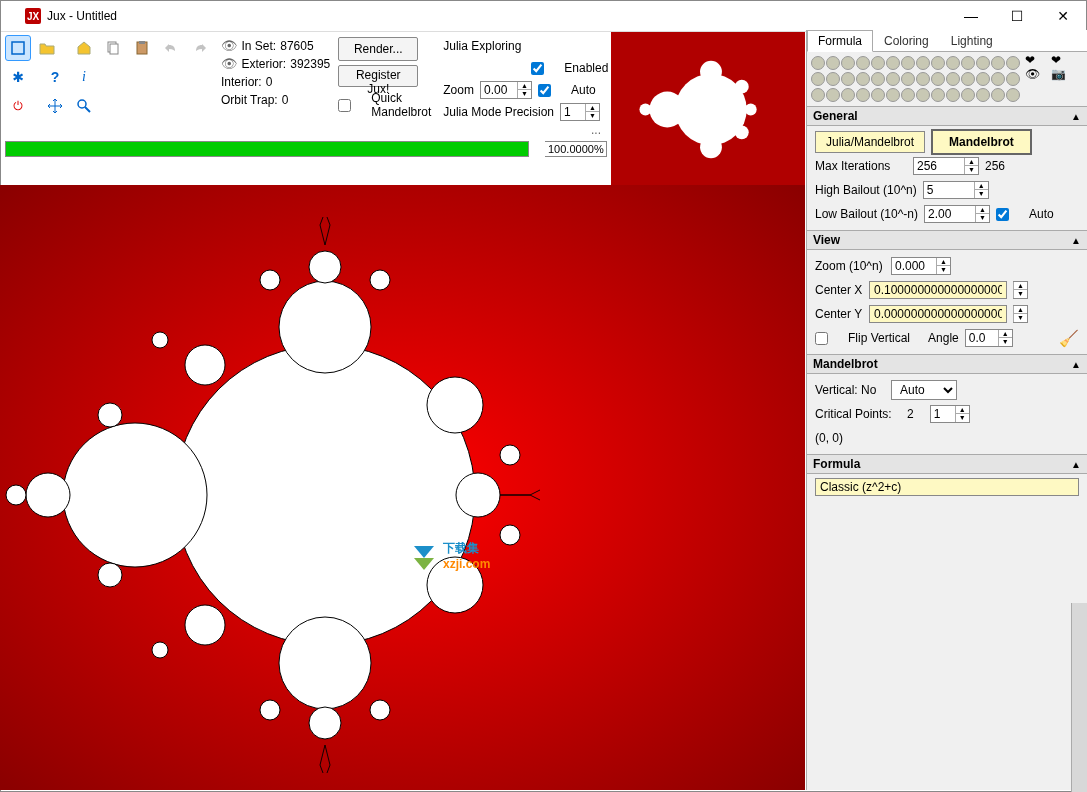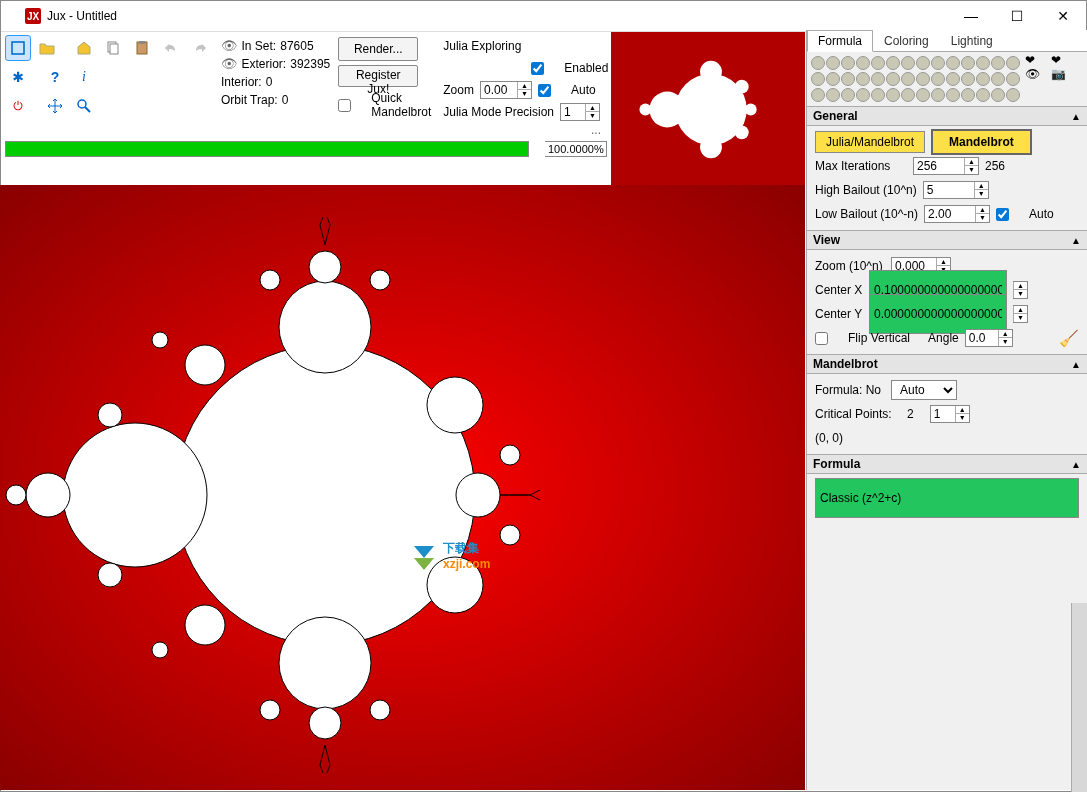--- a/index.html
+++ b/index.html
@@ -66,23 +66,23 @@
 .palette-grid { display: flex; flex-direction: column; gap: 2px; }
 .palette-line { display: flex; gap: 1px; }
 .pal-cell { width: 14px; height: 14px; border-radius: 7px; background: #c8c8b4; border: 1px solid #999; }
 .pal-btn { width: 22px; height: 22px; display: flex; align-items: center; justify-content: center; border: 1px solid transparent; }
 
 .section-header { background: #e4e4e4; border-top: 1px solid #aaa; border-bottom: 1px solid #aaa; padding: 2px 6px; font-weight: bold; display: flex; justify-content: space-between; align-items: center; }
 .section-header .caret { font-size: 10px; }
 .section-body { padding: 4px 8px; background: #f0f0f0; }
 .field-row { display: flex; align-items: center; gap: 6px; height: 24px; }
 .field-label { min-width: 92px; }
-.btn-toggle { border: 1px solid #888; background: #fde047; padding: 3px 10px; }
+.btn-toggle { border: 1px solid #888; background: #fef9c3; padding: 3px 10px; }
 .btn-toggle.bold { font-weight: bold; border: 2px solid #666; padding: 4px 16px; }
-.text-input { border: 1px solid #888; background: #22c55e; padding: 12px 4px; }
+.text-input { border: 1px solid #888; background: #fef9c3; padding: 1px 4px; }
 select.combo { border: 1px solid #888; background: #fff; padding: 1px 4px; }
 
 .watermark { position: absolute; color: #1c8fc9; font-size: 18px; font-weight: bold; display: flex; align-items: center; gap: 5px; }
 .watermark .sub { color: #ff8800; font-size: 12px; display: block; }
 
 .scroll-stub { position: absolute; right: 0; top: 573px; width: 16px; height: 218px; background: #d8d8d8; border-left: 1px solid #aaa; }
 
 .icon-svg { width: 16px; height: 16px; }
 </style>
 </head>
@@ -488,21 +488,21 @@
       <span style="margin-left:auto;font-size:16px">🧹</span>
     </div>
   </div>
 
   <div class="section-header">
       <span>Mandelbrot</span>
       <span class="caret">▲</span>
     </div>
   <div class="section-body">
     <div class="field-row">
-      <span style="min-width:70px">Formula: No</span>
+      <span style="min-width:70px">Vertical: No</span>
       <select class="combo" style="width:66px"><option>Auto</option></select>
     </div>
     <div class="field-row">
       <span>Critical Points:</span>&nbsp;
       <span>2</span>
       <div class="spinbox" style="margin-left:10px">
           <input style="width: 24px;" value="1">
           <div class="spins">
             <div>▲</div>
             <div>▼</div>

